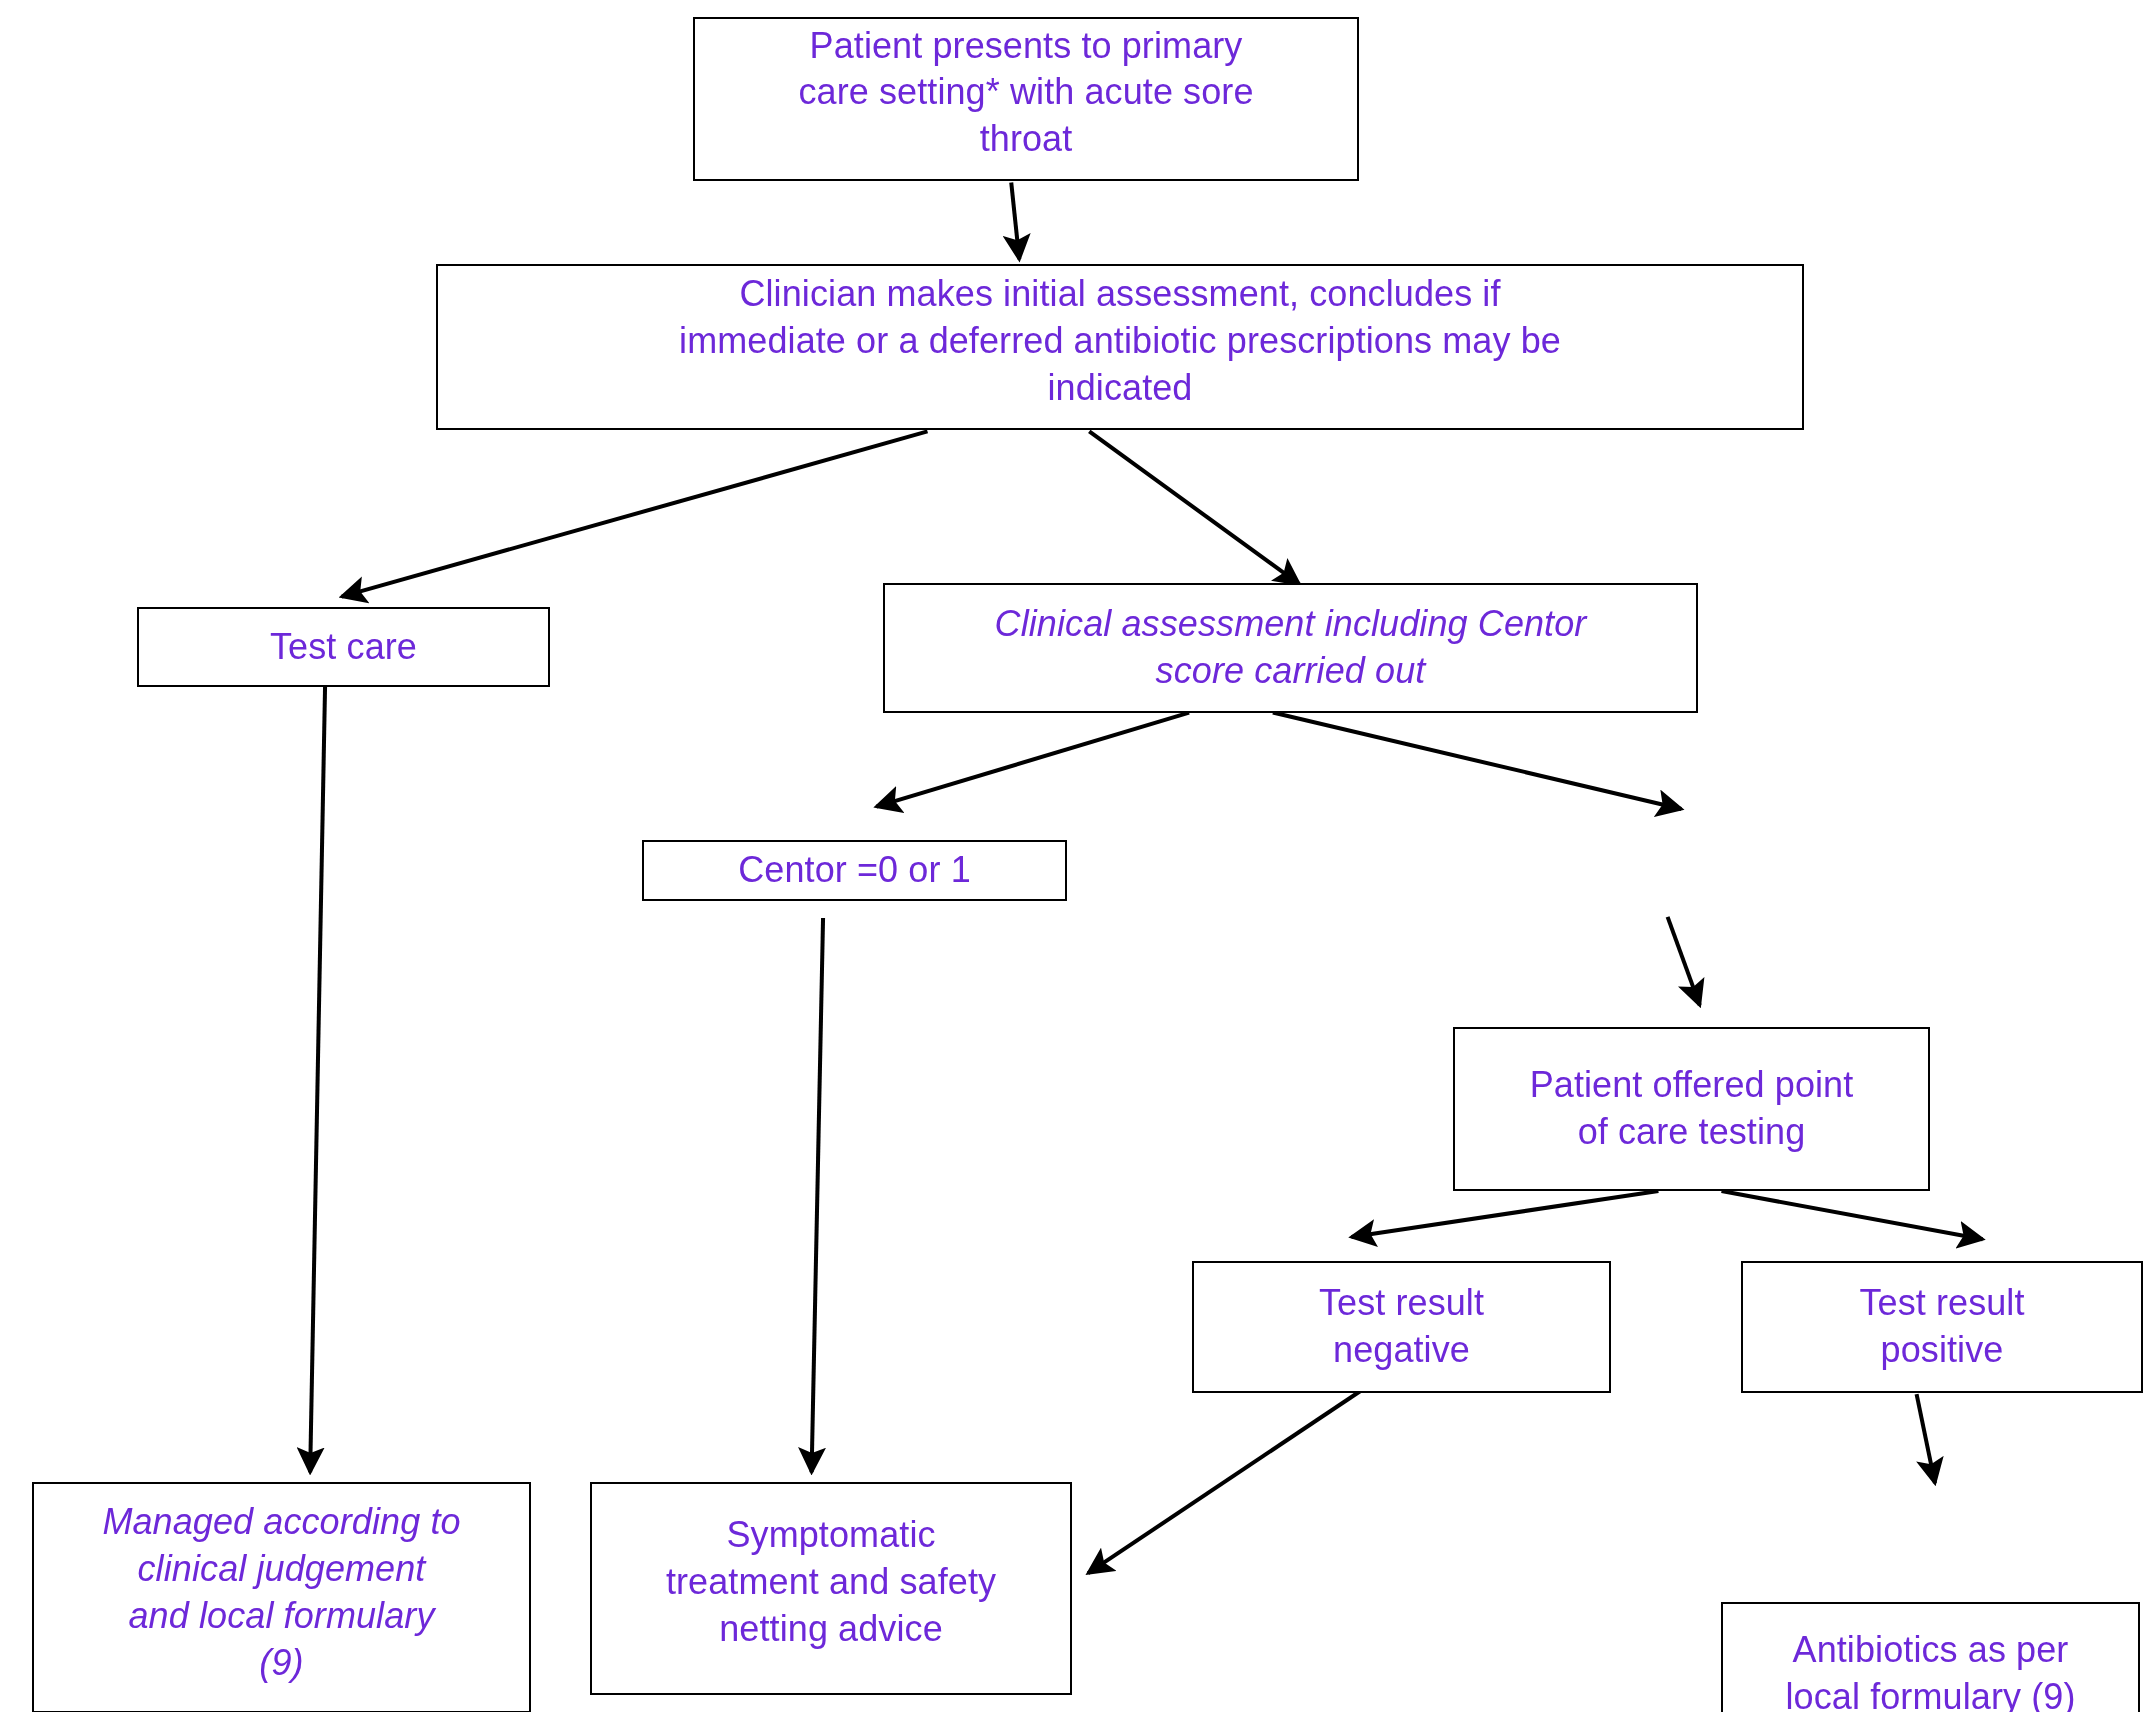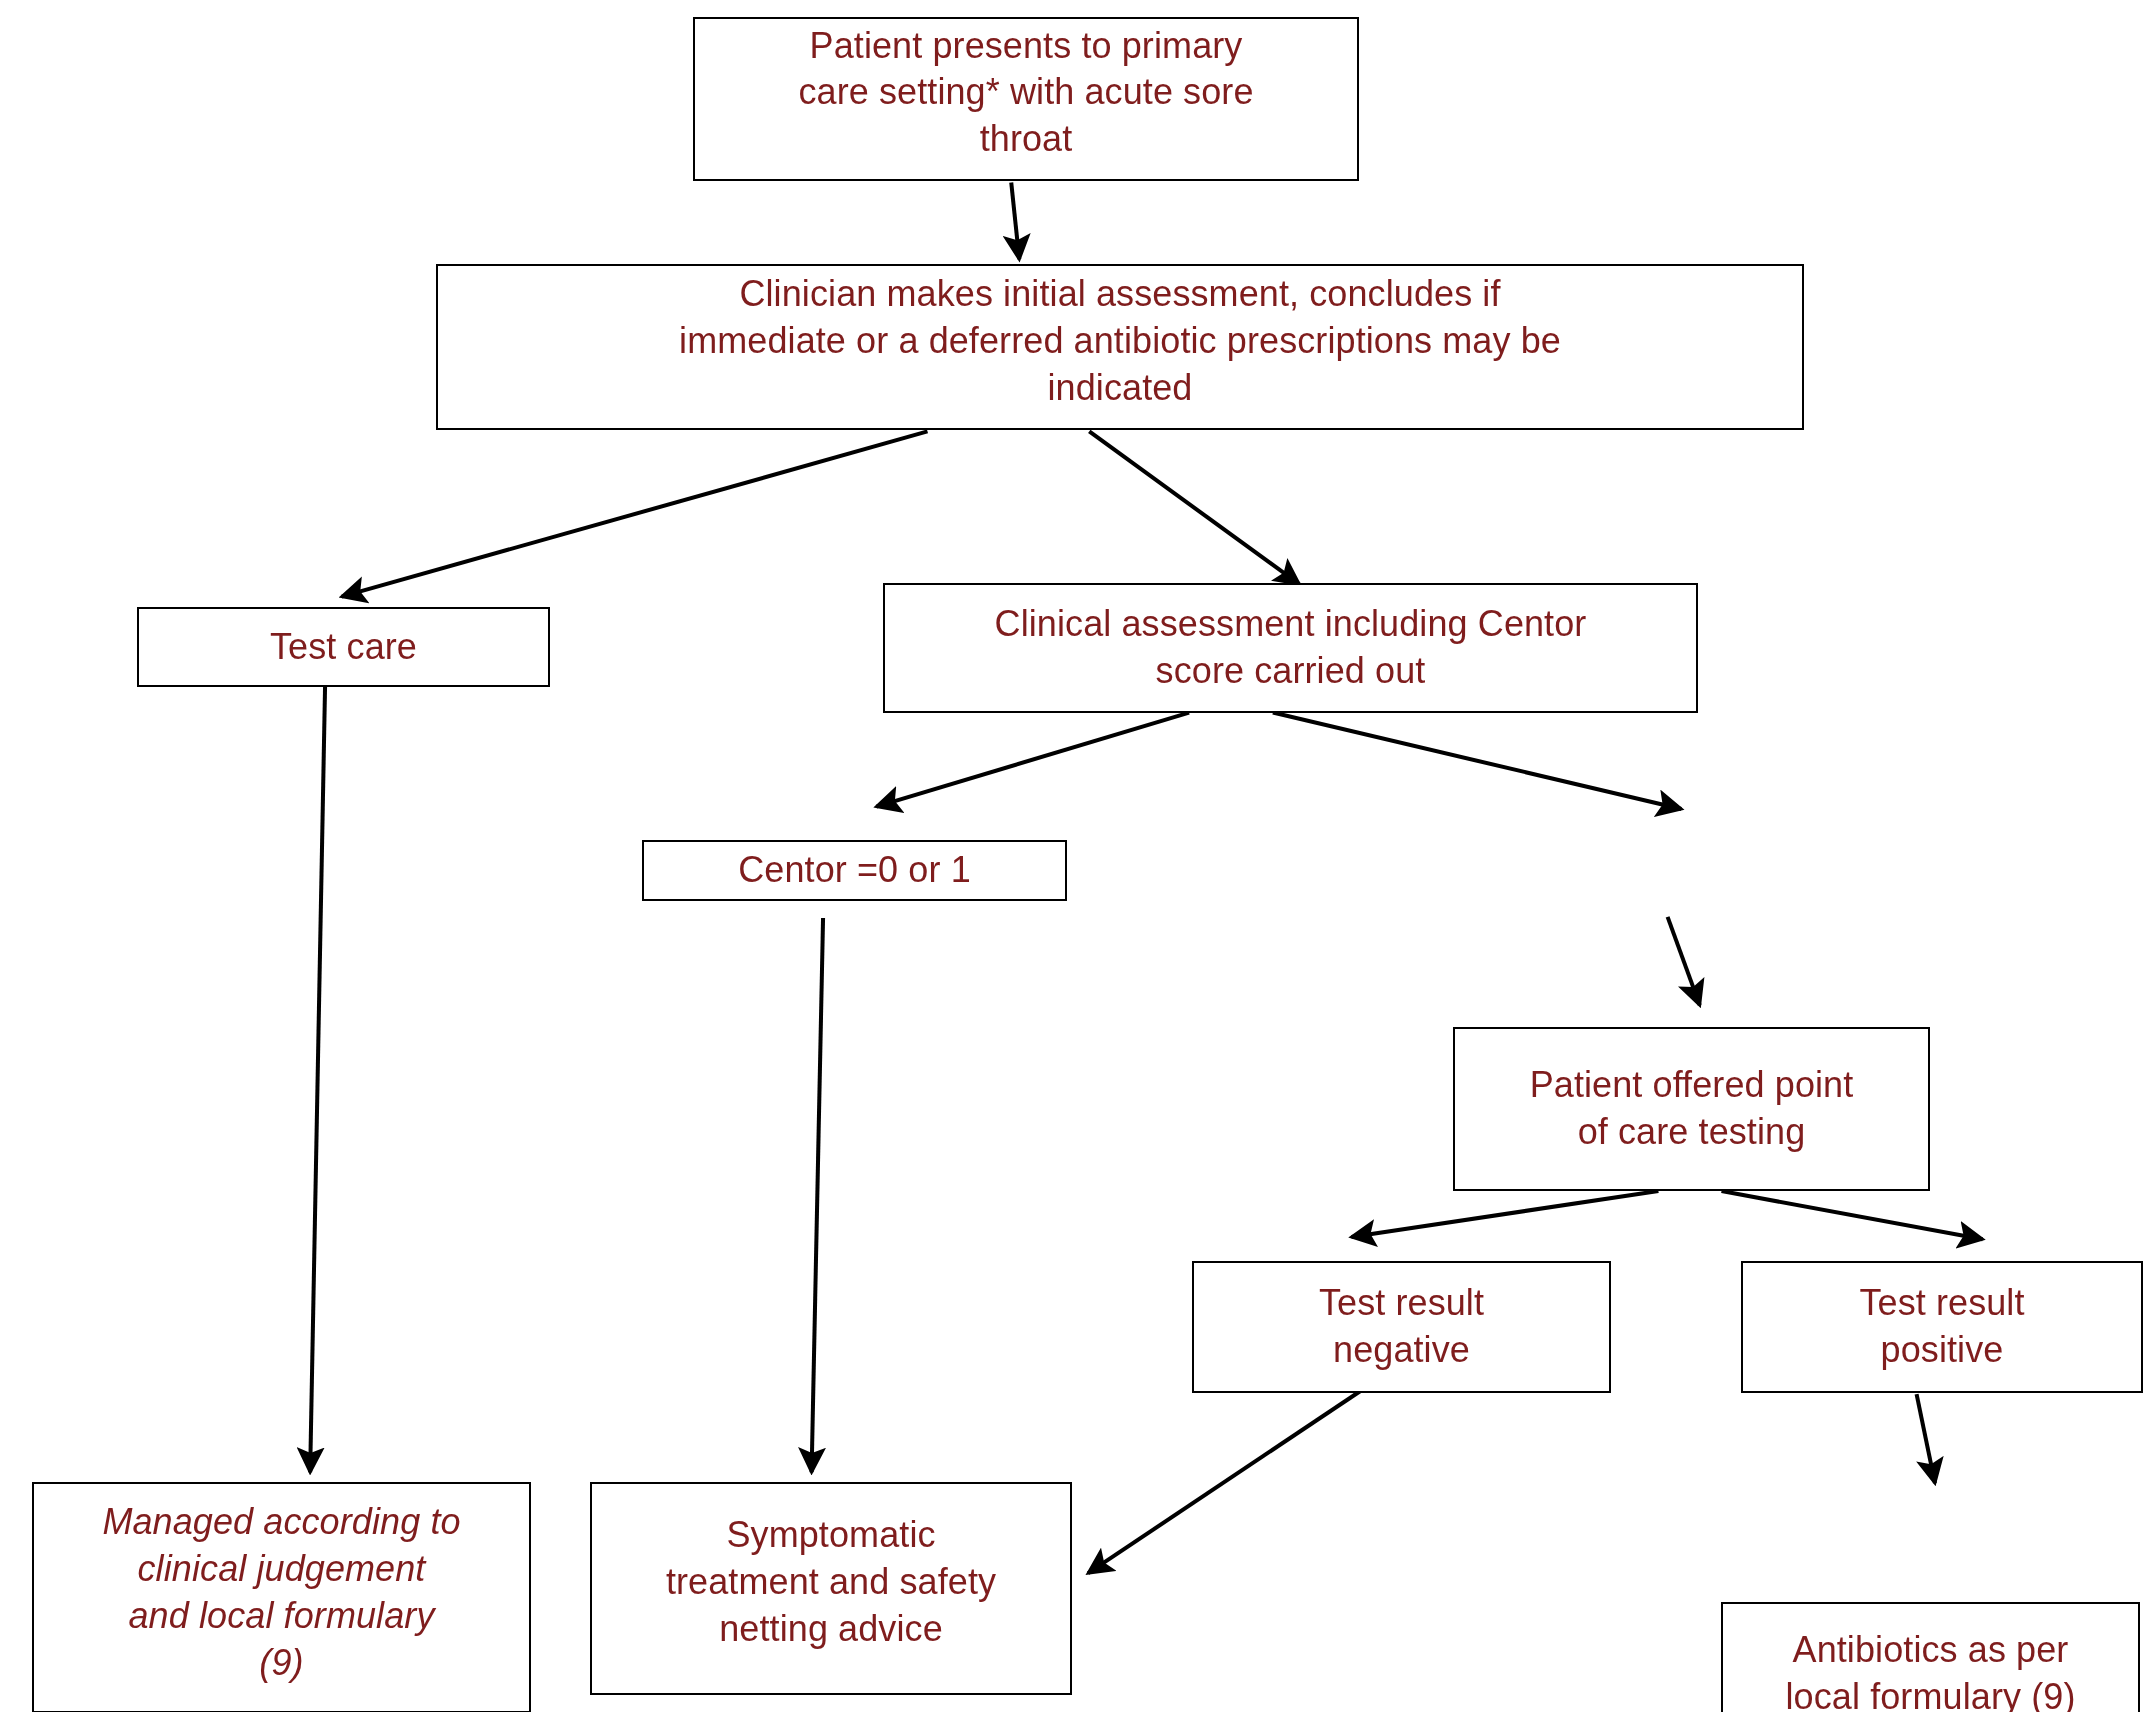--- a/index.html
+++ b/index.html
@@ -30,21 +30,21 @@
     border: 2.9px solid #000000;
     background: #ffffff;
     display: flex;
     align-items: center;
     justify-content: center;
     overflow: hidden;
   }
   .node .label {
     font-size: 36px;
     line-height: 1.30;
-    color: #7f1d1d;
+    color: #6d28d9;
     text-align: center;
     white-space: pre-line;
     padding: 0 8px;
     letter-spacing: 0.1px;
   }
   
   .clipped .label {
     position: relative;
   }
 </style>
@@ -94,21 +94,21 @@
   <div class="node clipped" style="left:436px; top:264px; width:1368px; height:166px;">
     <span class="label" style="margin-top:-11.5px;">Clinician makes initial assessment, concludes if
 immediate or a deferred antibiotic prescriptions may be
 indicated</span>
   </div>
 
   <div class="node" style="left:137px; top:607px; width:413px; height:80px;">
     <span class="label">Test care</span>
   </div>
 
-  <div class="node" style="left:883px; top:583px; width:815px; height:130px;">
+  <div class="node" style="left:883px; top:583px; width:815px; height:130px;font-style:italic;">
     <span class="label">Clinical assessment including Centor
 score carried out</span>
   </div>
 
   <div class="node" style="left:642px; top:840px; width:425px; height:61px;">
     <span class="label">Centor =0 or 1</span>
   </div>
 
 
   <div class="node" style="left:1453px; top:1027px; width:477px; height:164px;">

